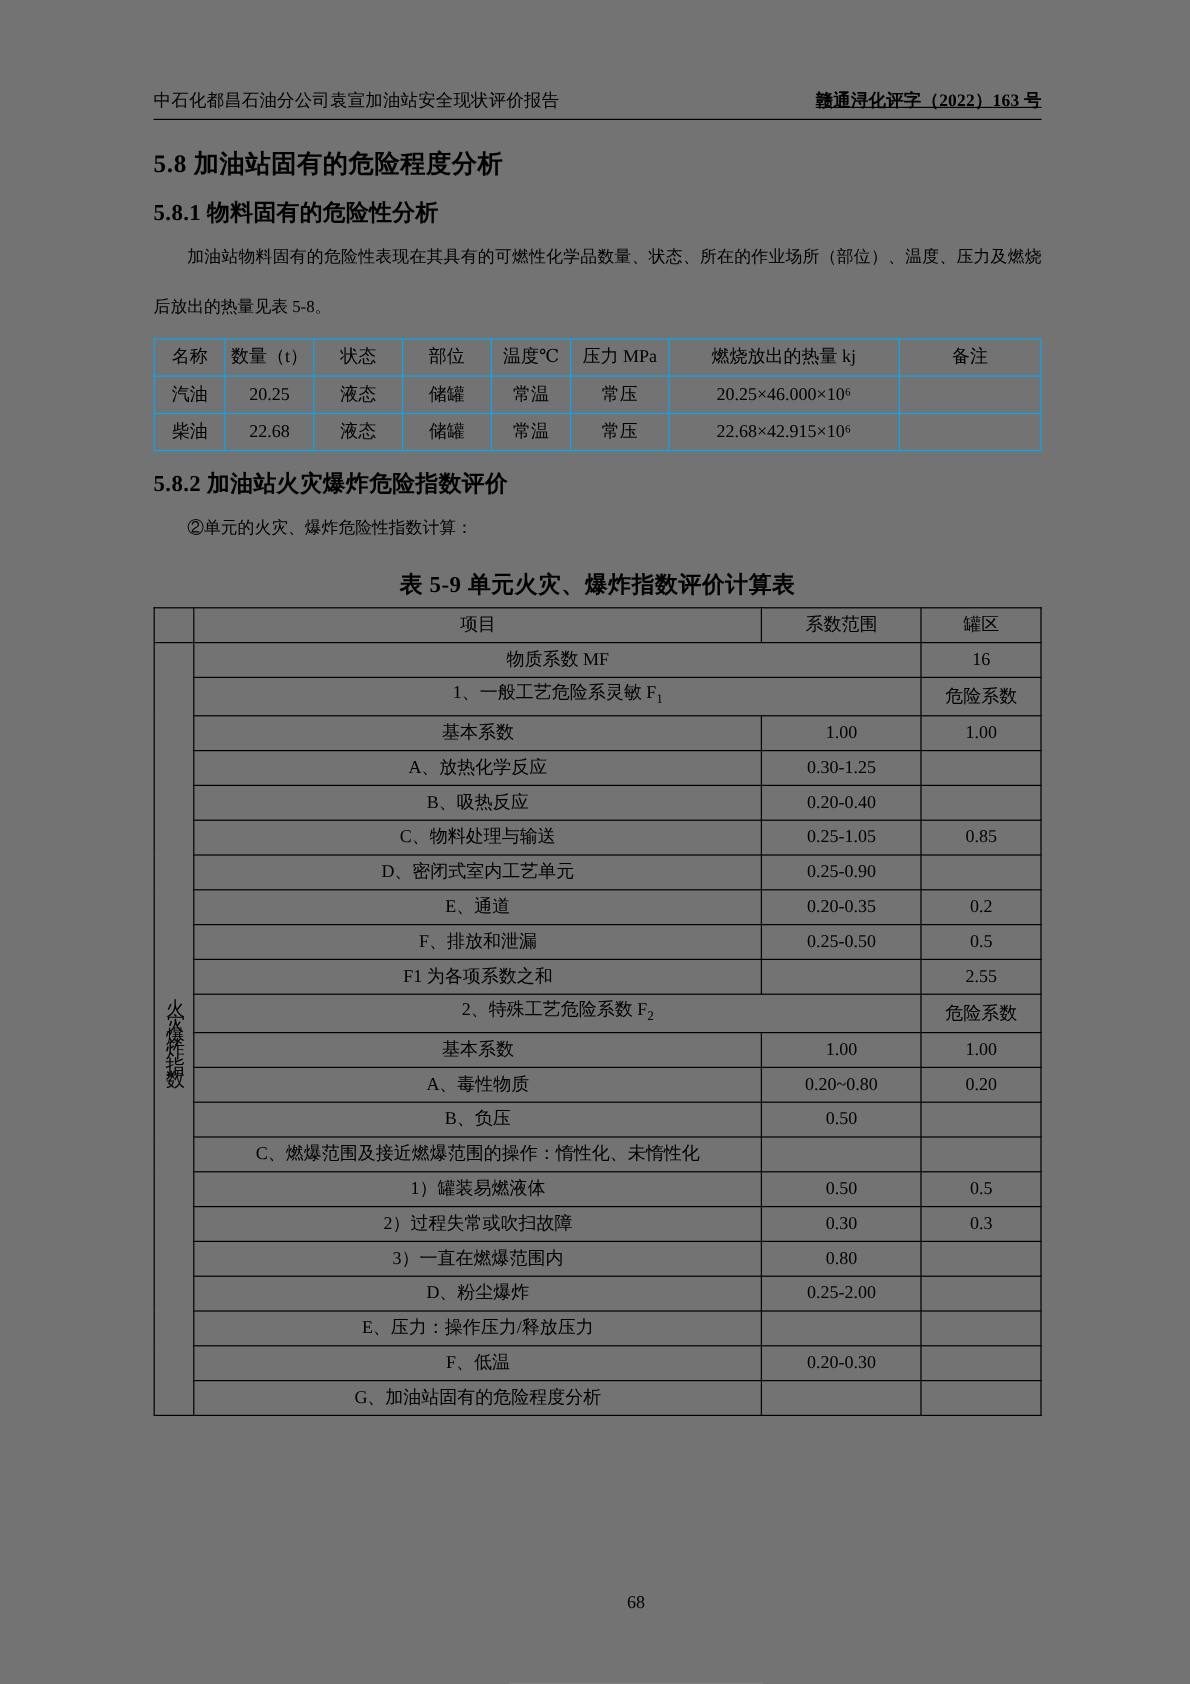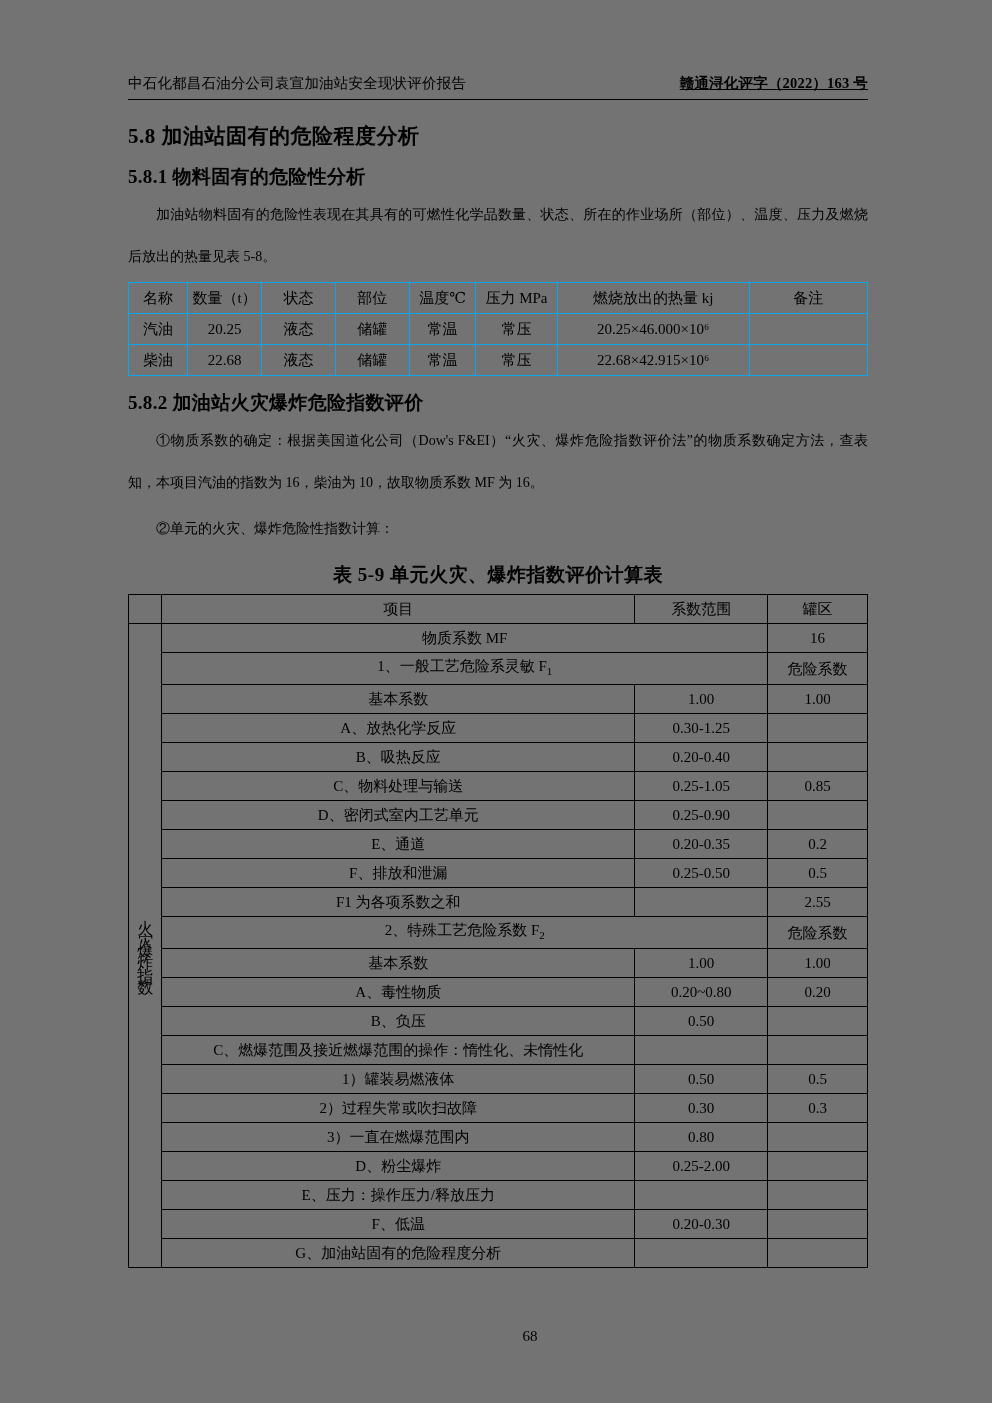--- a/index.html
+++ b/index.html
@@ -172,21 +172,20 @@
             <td>储罐</td>
             <td>常温</td>
             <td>常压</td>
             <td>22.68×42.915×10⁶</td>
             <td></td>
           </tr>
         </tbody>
     </table>
 
     <h3 class="subsec">5.8.2 加油站火灾爆炸危险指数评价</h3>
-    <p class="body">①物质系数的确定：根据美国道化公司（Dow's F&amp;EI）“火灾、爆炸危险指数评价法”的物质系数确定方法，查表知，本项目汽油的指数为 16，柴油为 10，故取物质系数 MF 为 16。</p>
     <p class="body">②单元的火灾、爆炸危险性指数计算：</p>
 
     <div class="tbl-caption">表 5-9 单元火灾、爆炸指数评价计算表</div>
 
     <table class="t59">
       <colgroup>
         <col style="width:4.5%">
           <col style="width:64%">
           <col style="width:18%">
           <col style="width:13.5%">

